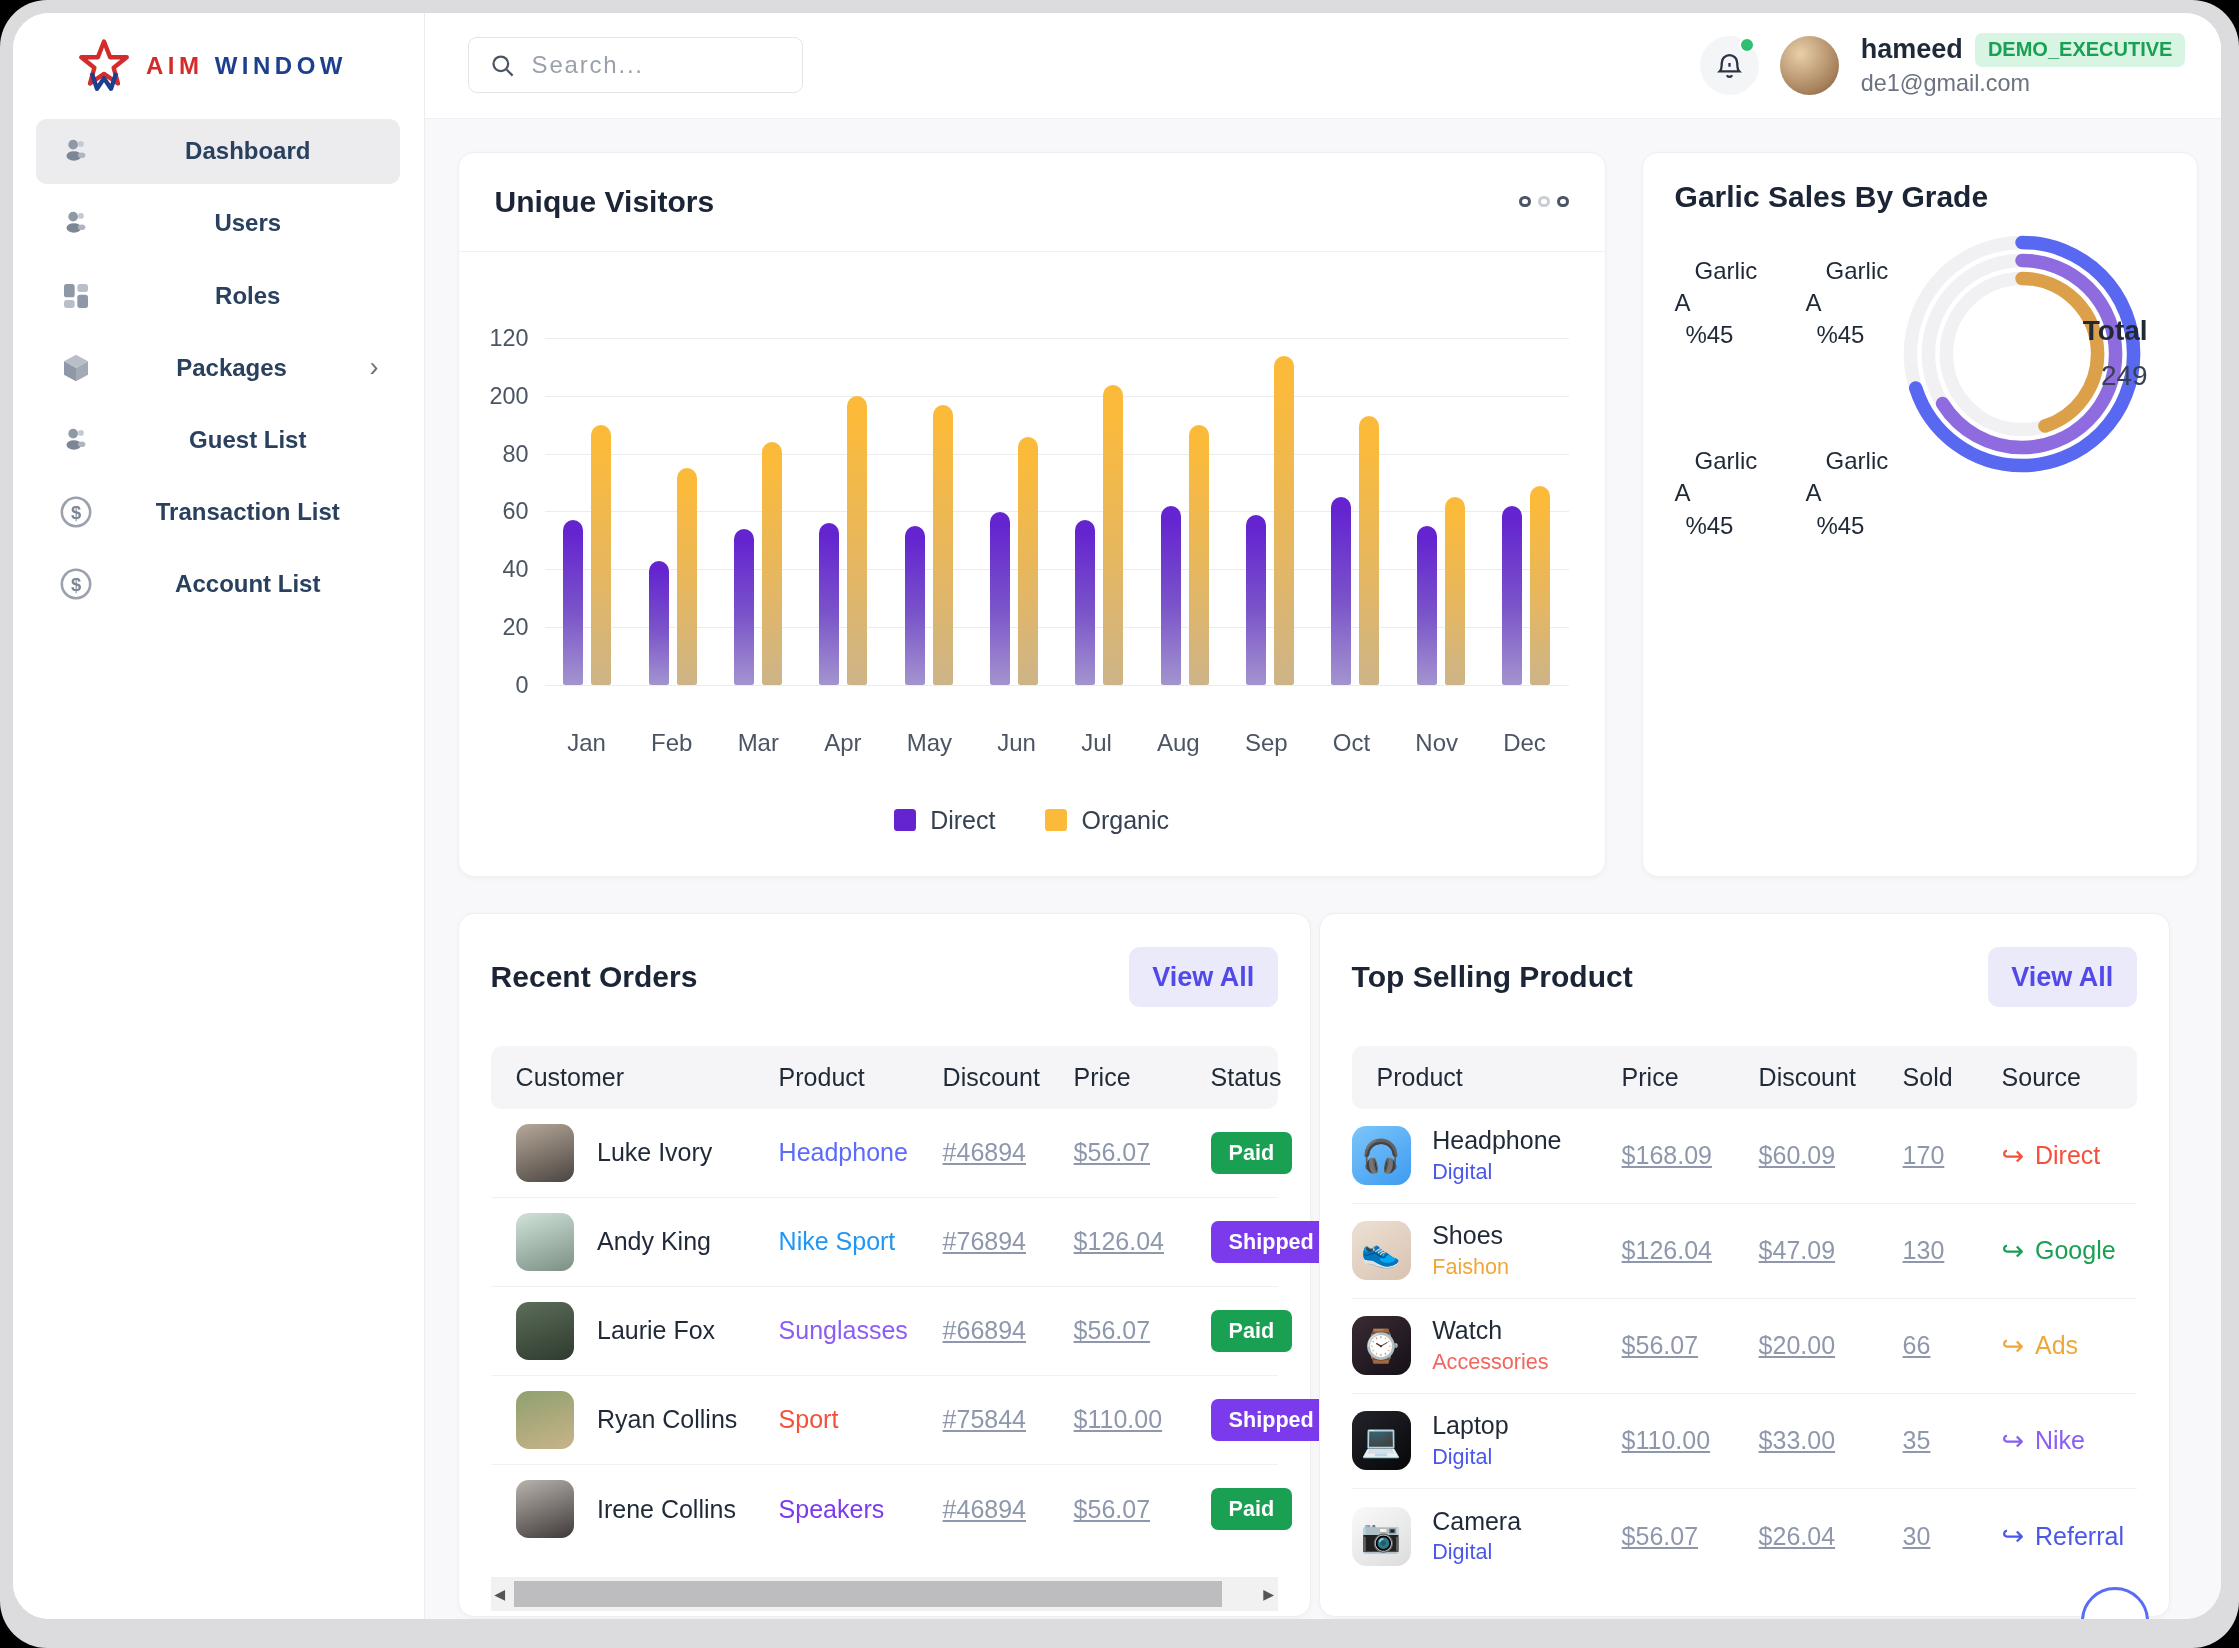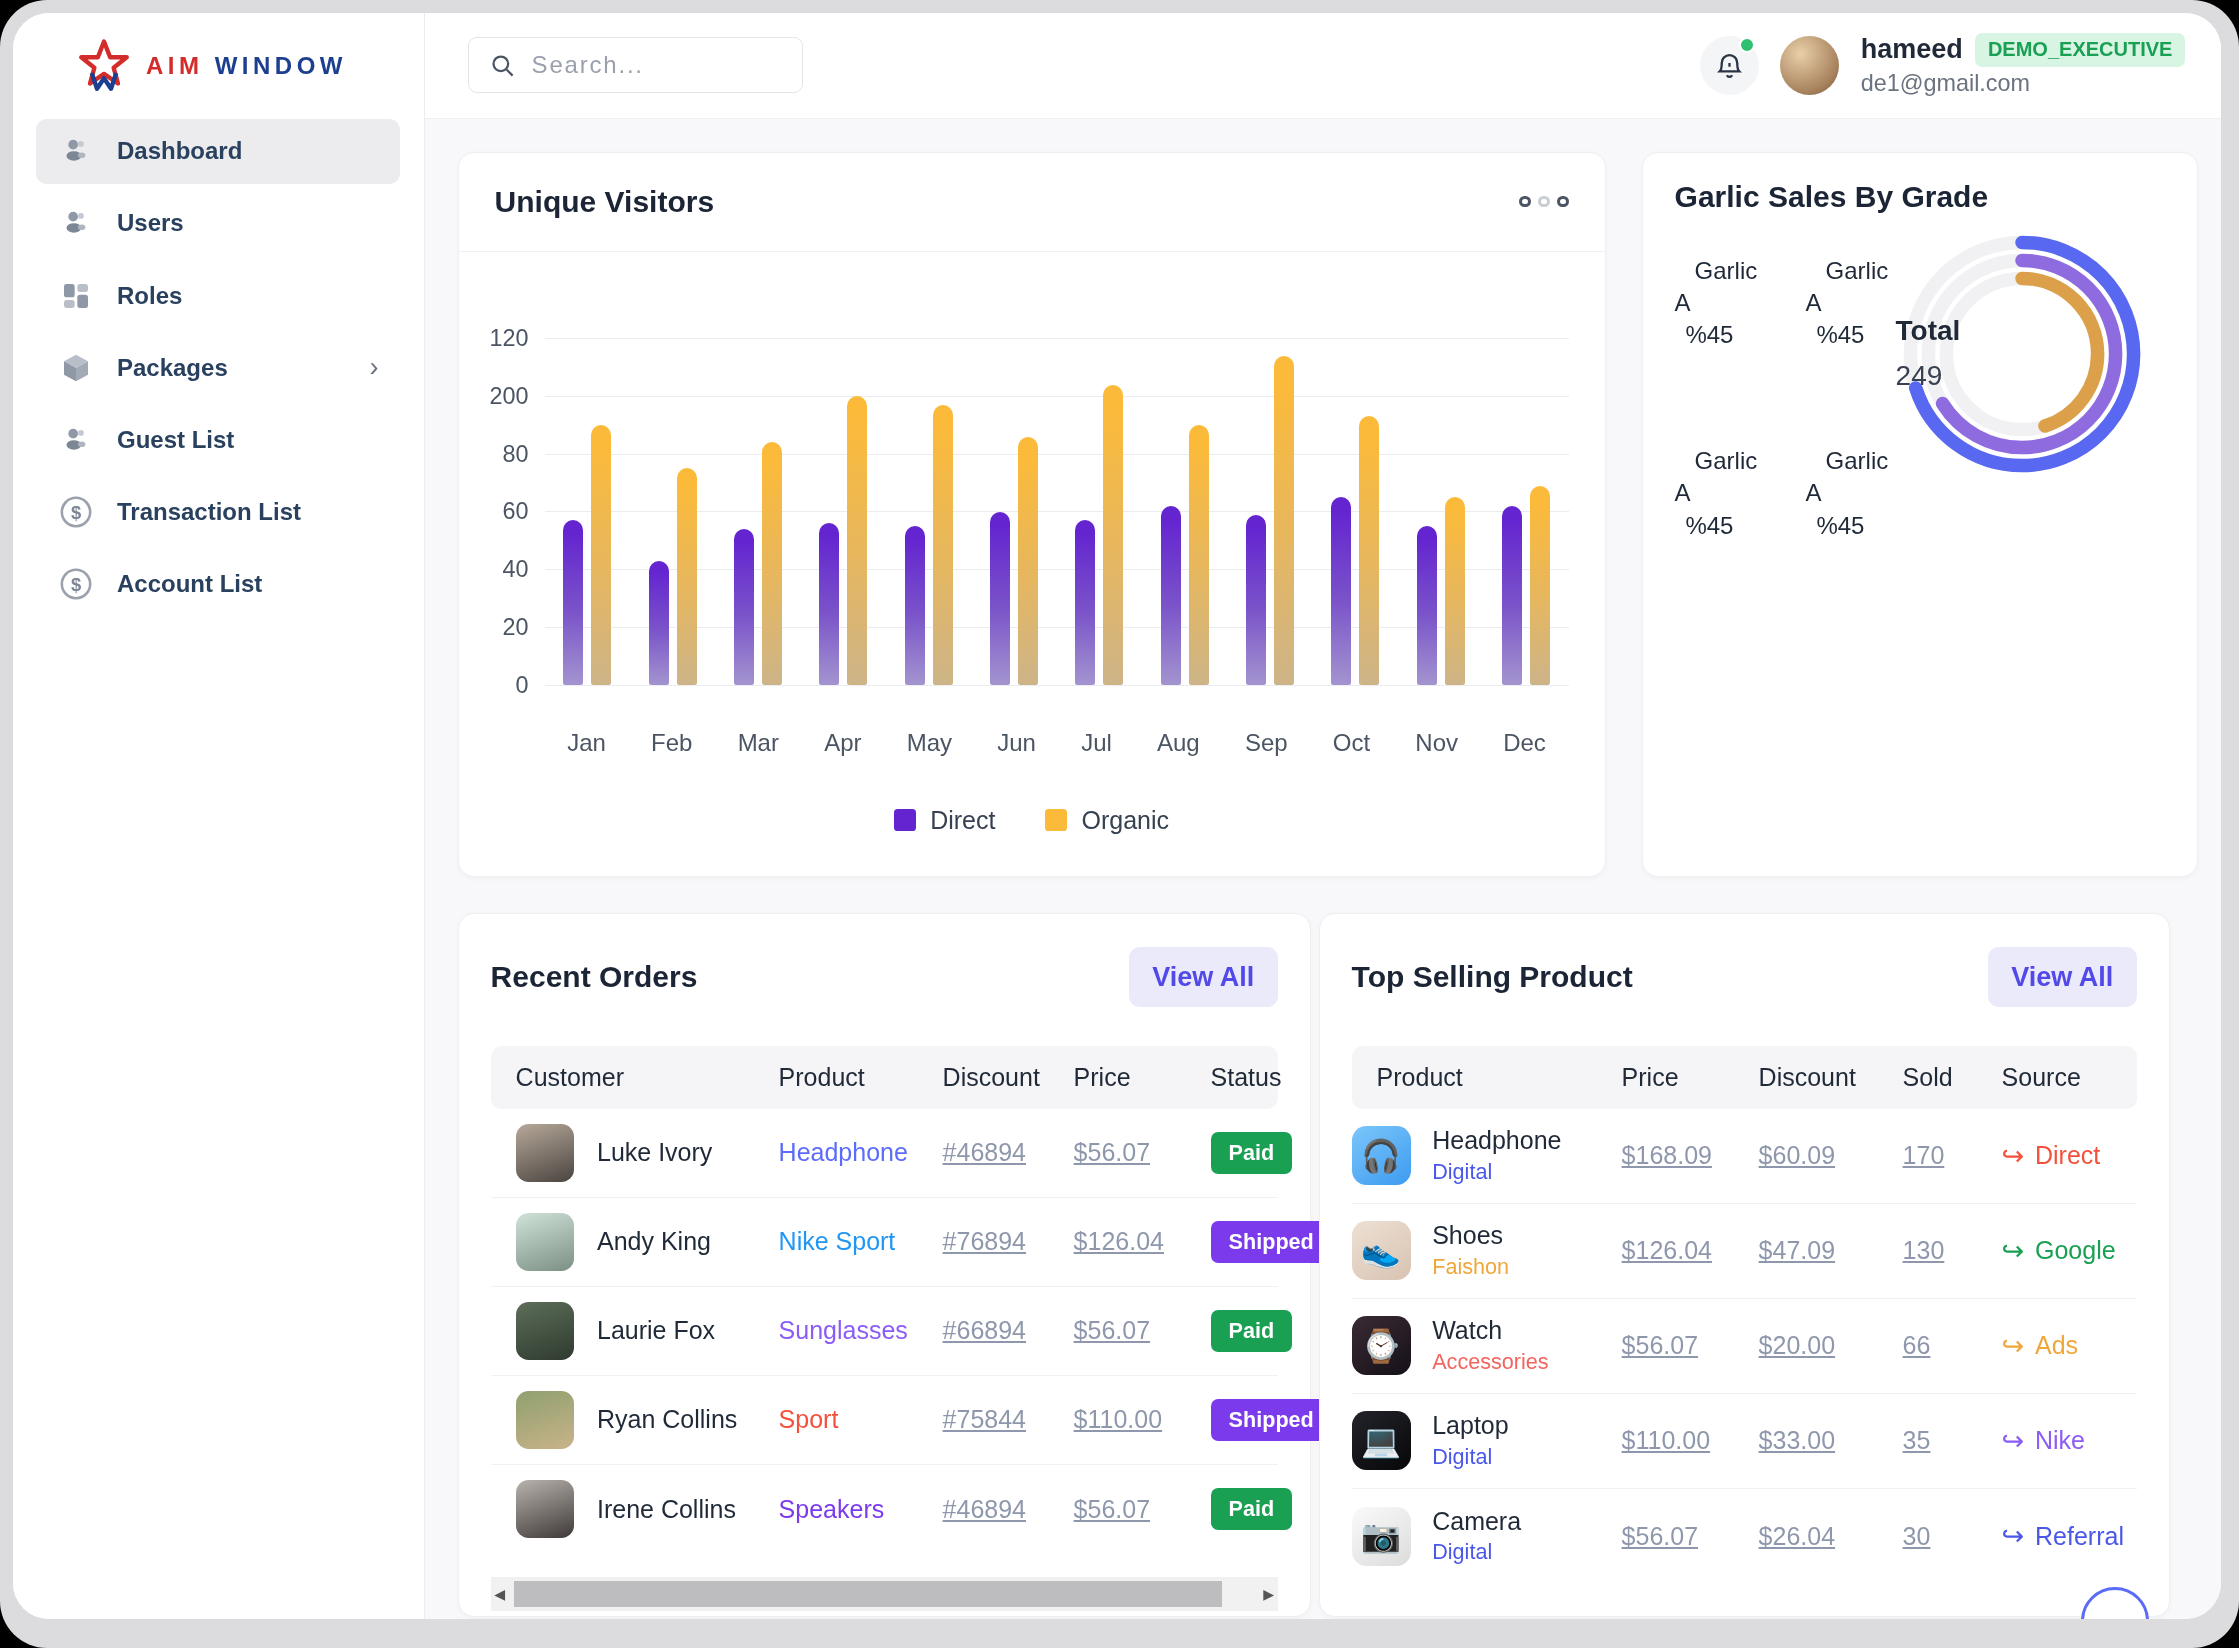--- a/index.html
+++ b/index.html
@@ -10,21 +10,21 @@
             background:#fff; border-radius:36px; overflow:hidden; }
 
   
   .sidebar { position:absolute; left:0; top:0; width:412px; height:100%;
              background:#fff; border-right:0.9px solid #ececf0; z-index:5; }
   .logo-row { display:flex; align-items:center; gap:14.4px; padding:25px 0 18px 63px; }
   .logo-text { font-size:24px; font-weight:700; letter-spacing:4.5px; }
   .logo-text .red { color:#d42b2b; } .logo-text .blue { color:#1d3f8f; }
   .nav { padding:7.2px 23.4px; }
   .nav-item { display:flex; align-items:center; gap:23.4px; height:65px; padding:0 21.6px;
-              border-radius:10.8px; margin-bottom:7.2px; cursor:pointer; }
+              border-radius:10.8px; margin-bottom:7.2px; cursor:pointer;text-align:center; }
   .nav-item.active { background:#ececee; }
   .nav-item .lbl { font-size:24px; font-weight:600; color:#29415e; flex:1; }
   .nav-item .chev { color:#6b7280; font-size:27px; }
   .icn { width:36px; height:36px; display:flex; align-items:center; justify-content:center; flex:none; }
 
   
   .topbar { position:absolute; left:412px; top:0; right:0; height:106px; background:#fff;
             border-bottom:0.9px solid #f1f1f4; display:flex; align-items:center; z-index:4;gap:32px; }
   .search-box { display:flex; align-items:center; gap:16px; margin-left:43px;
                 width:335px; height:56px; border:0.9px solid #e3e4e8; border-radius:9px; padding:0 20px; }
@@ -74,21 +74,21 @@
 
   
   #garlic-card { left:1217px; top:33px; width:556px; height:725px; padding:27px 0 0 32px; }
   .g-legend { position:absolute; left:32px; top:86px; width:270px; display:grid;
               grid-template-columns:131px 131px; grid-row-gap:77px; }
   .g-item .dot { width:25px; height:25px; border-radius:50%; margin:0 0 12.6px 25px; }
   .g-item .l1,.g-item .l2,.g-item .l3 { font-size:24px; color:#1f2937; line-height:1.35; }
   .g-item .l1 { padding-left:20px; } .g-item .l3 { padding-left:10.8px; }
   .donut-wrap { position:absolute; left:253px; top:75px; width:252px; height:252px; }
   .donut-center { position:absolute; inset:0; display:flex; flex-direction:column;
-                  align-items:flex-start; justify-content:center; gap:12.6px; }
+                  align-items:flex-end; justify-content:center; gap:12.6px; }
   .donut-center .t { font-size:28px; font-weight:700; color:#1f2937; }
   .donut-center .v { font-size:28px; color:#374151; }
 
   
   #orders-card { left:33px; top:794px; width:853px; height:704px; padding:31px 32px; }
   #top-card   { left:894px; top:794px; width:851px; height:704px; padding:31px 32px; }
   .card-head { display:flex; align-items:center; height:65px; }
   .view-all { margin-left:auto; background:#ebeafb; color:#5149e8; font-size:27px; font-weight:600;
               border:none; border-radius:10.8px; padding:14.4px 23.4px; cursor:pointer;
               font-family:"Liberation Sans",sans-serif; }

